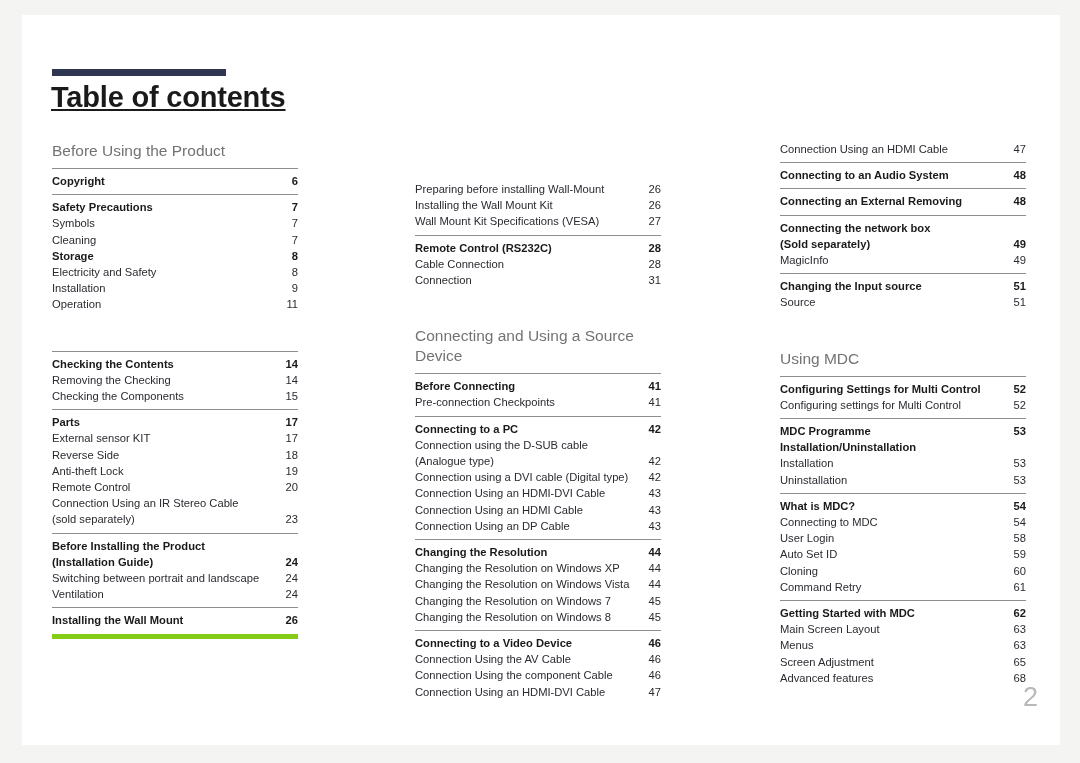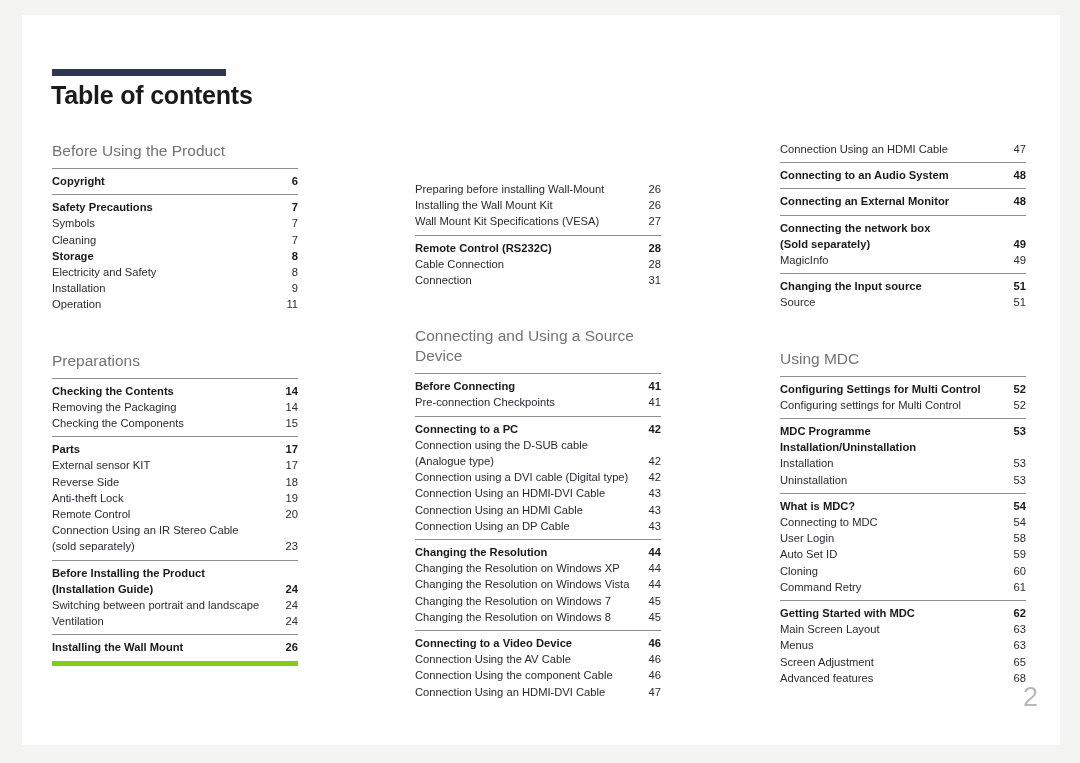--- a/index.html
+++ b/index.html
@@ -26,24 +26,25 @@
     left: 30px;
     top: 54px;
     width: 174px;
     height: 7px;
     background: #2e3650;
   }
   .page-title {
     position: absolute;
     left: 29px;
     top: 66px;
-    font-size: 25px;
+    font-size: 29px;
     font-weight: bold;
     color: #1a1a1a;
     letter-spacing: -0.2px;
+    text-decoration: underline;
   }
   .columns {
     position: absolute;
     left: 0;
     top: 126px;
     width: 1038px;
     height: 600px;
   }
   .col {
     position: absolute;
@@ -152,28 +153,27 @@
           <div class="entry">
             <span class="label">Installation</span>
             <span class="pg">9</span>
           </div>
           <div class="entry">
             <span class="label">Operation</span>
             <span class="pg">11</span>
           </div>
         </div>
         <div class="gap-xl"></div>
-        <div class="section-head">Preparations</div>
         <div class="group">
           <div class="entry head">
             <span class="label">Checking the Contents</span>
             <span class="pg">14</span>
           </div>
           <div class="entry">
-            <span class="label">Removing the Packaging</span>
+            <span class="label">Removing the Checking</span>
             <span class="pg">14</span>
           </div>
           <div class="entry">
             <span class="label">Checking the Components</span>
             <span class="pg">15</span>
           </div>
         </div>
         <div class="group">
           <div class="entry head">
             <span class="label">Parts</span>
@@ -350,21 +350,21 @@
           </div>
         </div>
         <div class="group">
           <div class="entry head">
             <span class="label">Connecting to an Audio System</span>
             <span class="pg">48</span>
           </div>
         </div>
         <div class="group">
           <div class="entry head">
-            <span class="label">Connecting an External Monitor</span>
+            <span class="label">Connecting an External Removing</span>
             <span class="pg">48</span>
           </div>
         </div>
         <div class="group">
           <div class="entry head">
             <span class="label">Connecting the network box</span>
             <span class="pg blank">0</span>
           </div>
           <div class="entry head">
             <span class="label">(Sold separately)</span>

